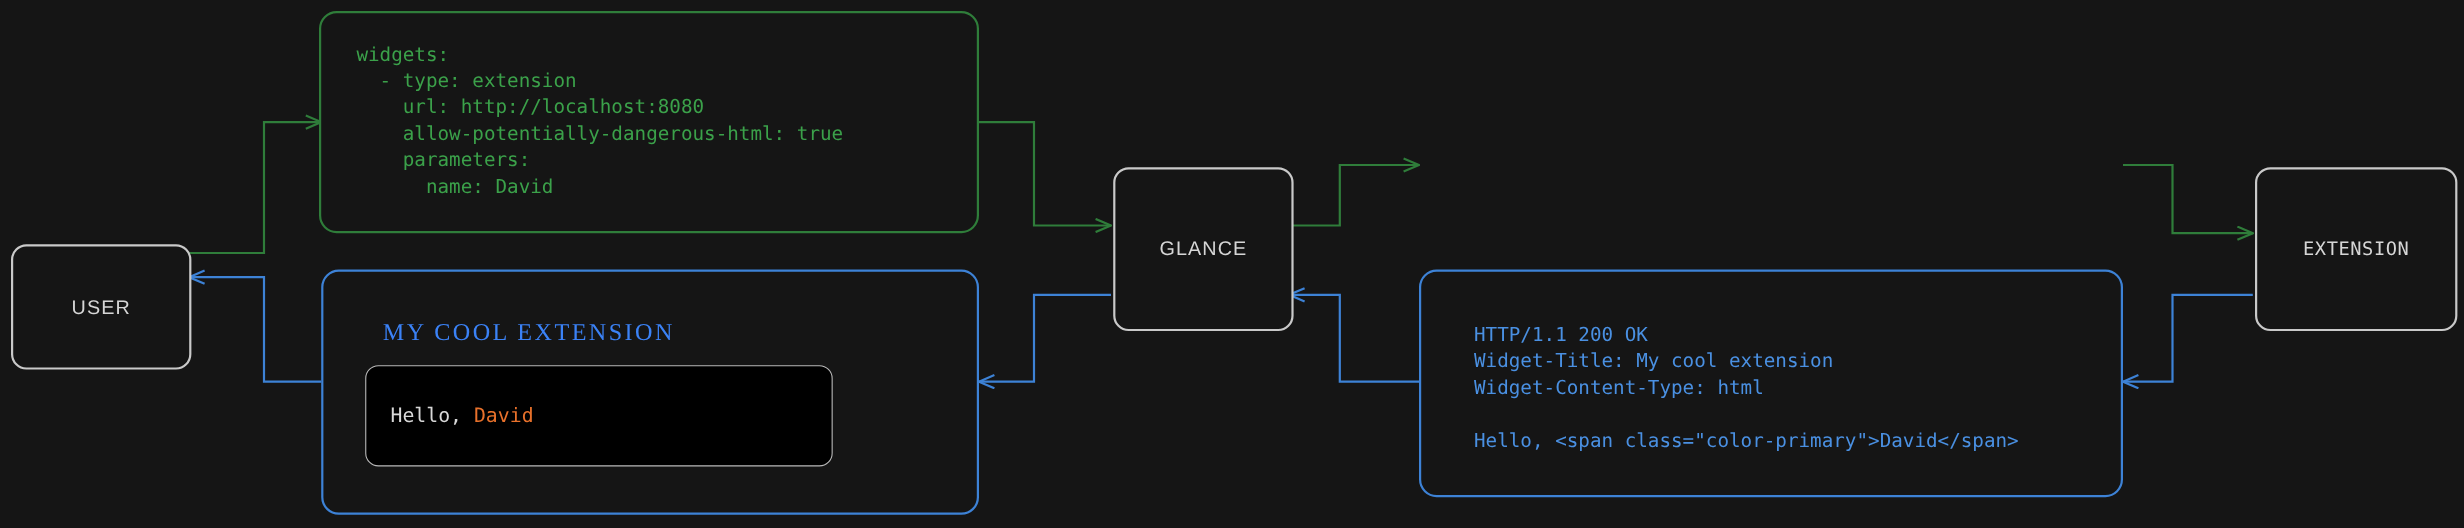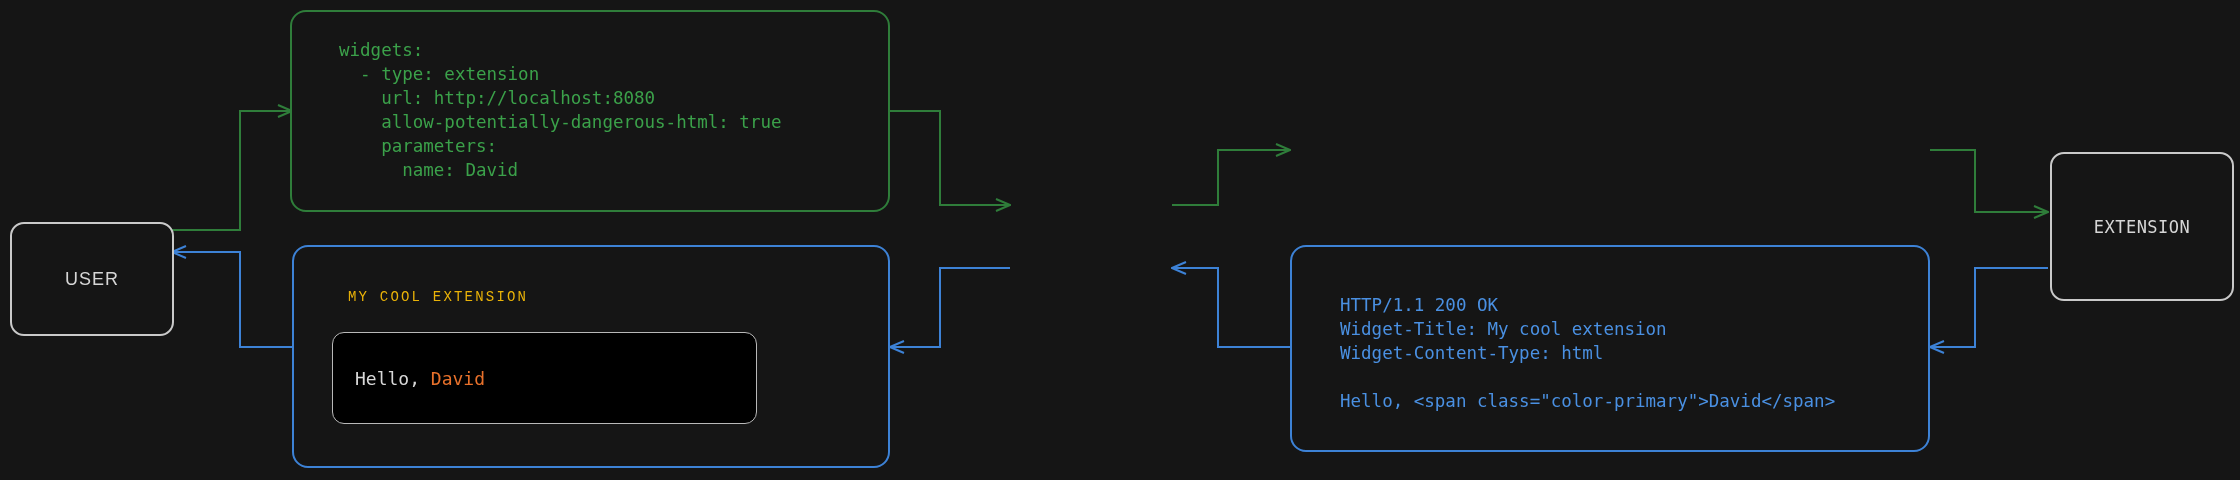--- a/index.html
+++ b/index.html
@@ -9,29 +9,29 @@
   svg.layer{position:absolute;left:0;top:0;width:2240px;height:480px;overflow:visible;}
 
   .node{position:absolute;border:2px solid #c9c9c9;border-radius:14px;
         background:#151515;display:flex;align-items:center;justify-content:center;}
   .node-label{color:#d6d6d6;font-size:17px;letter-spacing:.6px;}
   .node-label.sans{font-family:"Liberation Sans",sans-serif;font-size:18px;letter-spacing:1px;}
   .node-label.mono{font-family:"DejaVu Sans Mono",monospace;font-size:17px;letter-spacing:.5px;}
 
   .card{position:absolute;border:2px solid;border-radius:16px;background:#151515;
         box-sizing:border-box;}
-  .card.green{border-color:#2f7d3a;padding-left:15px;}
+  .card.green{border-color:#2f7d3a;}
   .card.blue{border-color:#3d82d6;}
   .code{font-family:"DejaVu Sans Mono",monospace;font-size:17.5px;line-height:24px;
         white-space:pre;}
   .code.green{color:#3ba14a;}
   .code.blue{color:#4a90e2;}
 
-  .widget-title{font-family:Liberation Mono, monospace;color:#eab308;
-                font-size:14px;letter-spacing:2.2px;}
+  .widget-title{font-family:Liberation Serif, serif;color:#3b82f6;
+                font-size:22px;letter-spacing:2.2px;}
   .widget-inner{position:absolute;border:1.5px solid #b9b9b9;border-radius:12px;
                 background:#000000;box-sizing:border-box;display:flex;align-items:center;}
   .widget-inner-text{font-family:"DejaVu Sans Mono",monospace;font-size:18px;color:#d8d8d8;
                      padding-left:22px;}
   .accent{color:#e8712b;}
 </style>
 </head>
 <body>
 
 <div id="stage">
@@ -60,20 +60,23 @@
 
     <path d="M1010,268 L940,268 L940,347 L890,347" fill="none" stroke="#3d82d6" stroke-width="2" marker-end="url(#arrowB)"></path>
 
     <path d="M292,347 L240,347 L240,252 L172,252" fill="none" stroke="#3d82d6" stroke-width="2" marker-end="url(#arrowB)"></path>
   </svg>
 
   <div class="node" style="left:10px;top:185px;width:160px;height:110px;margin-top:37px;">
     <span class="node-label sans">USER</span>
   </div>
 
+  <div class="node" style="left:1012px;top:152px;width:160px;height:145px;">
+    <span class="node-label sans">GLANCE</span>
+  </div>
 
   <div class="node" style="left:2050px;top:152px;width:180px;height:145px;">
     <span class="node-label mono">EXTENSION</span>
   </div>
 
   <div class="card green" style="left:290px;top:10px;width:600px;height:202px;">
     <div class="code green" style="padding:26px 0 0 32px;">widgets:
   - type: extension
     url: http://localhost:8080
     allow-potentially-dangerous-html: true

